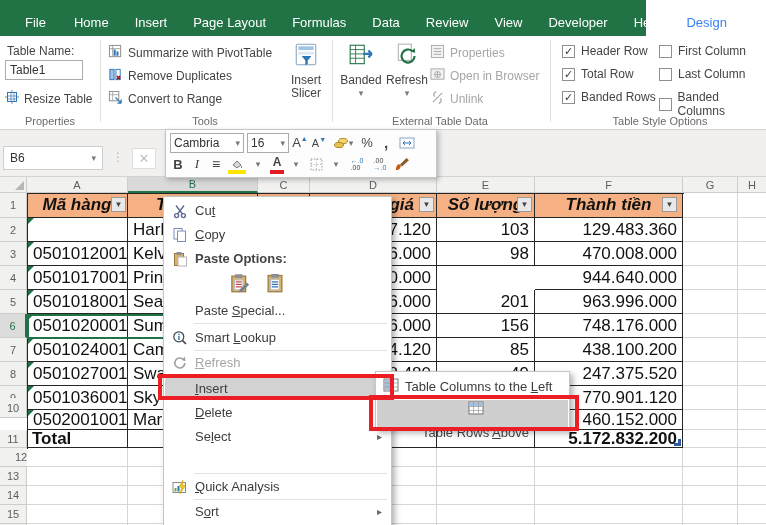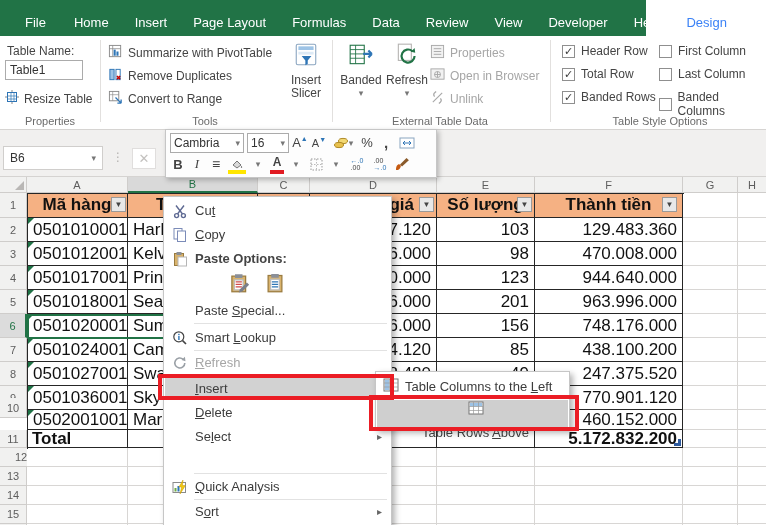--- a/index.html
+++ b/index.html
@@ -33,21 +33,21 @@
   #fdots{position:absolute;left:112px;top:20px;color:#b5b3b1;font-size:12px;}
   #fx-cancel{position:absolute;left:132px;top:18px;width:24px;height:21px;background:#fff;border:1px solid #e0dedd;color:#c3c1bf;font-size:13px;display:flex;align-items:center;justify-content:center;}
 
   
   #sheet{position:absolute;left:0;top:177px;width:766px;height:348px;background:#fff;}
   .colhead,.rowhead,.corner{position:absolute;background:#f1f1f0;border-right:1px solid #cfcdcb;border-bottom:1px solid #cfcdcb;color:#5d5d5d;font-size:11px;display:flex;align-items:center;justify-content:center;}
   .colhead.sel{background:#d9d9d9;color:#217346;border-bottom:2px solid #217346;}
   .rowhead.sel{background:#dcdcdc;color:#217346;border-right:2px solid #217346;}
   .cell{position:absolute;background:#fff;border-right:1px solid #d8d6d4;border-bottom:1px solid #d8d6d4;font-family:"Liberation Serif","DejaVu Serif",serif;font-size:17px;color:#111;display:flex;align-items:center;overflow:hidden;white-space:nowrap;}
   .tcell{border-right:1px solid #262626;border-bottom:1px solid #262626;}
-  .thead{background:#F5B183;font-weight:bold;justify-content:center;}
+  .thead{background:#F5B183;font-weight:bold;justify-content:center;font-style:italic;}
   .num{justify-content:flex-end;padding-right:5px;}
   .txt{justify-content:flex-start;padding-left:5px;}
   .bold{font-weight:bold;}
   .err-tri{position:absolute;width:0;height:0;border-right:7px solid transparent;border-top:7px solid #1E7145;}
   .filterbtn{position:absolute;width:15px;height:15px;background:#e8e8e8;border:1px solid #9a9a9a;color:#444;font-size:8px;display:flex;align-items:center;justify-content:center;}
   #sel-rect{position:absolute;border:2px solid #217346;pointer-events:none;z-index:6;}
   #tbl-outline{position:absolute;border-left:1px solid #262626;border-top:1px solid #262626;pointer-events:none;}
   #corner-handle{position:absolute;width:7px;height:7px;border-right:3px solid #2E5B9F;border-bottom:3px solid #2E5B9F;z-index:4;}
 
   
@@ -367,21 +367,20 @@
         <span>Số lượng</span>
       </div>
       <div class="cell tcell thead" style="left: 535px; top: 16px; width: 148px; height: 25px;">
         <span>Thành tiền</span>
       </div>
       <div class="filterbtn" style="left: 111px; top: 20px; width: 15px; height: 15px; z-index: 3;">▼</div>
       <div class="filterbtn" style="left: 419px; top: 20px; width: 15px; height: 15px; z-index: 3;">▼</div>
       <div class="filterbtn" style="left: 517px; top: 20px; width: 15px; height: 15px; z-index: 3;">▼</div>
       <div class="filterbtn" style="left: 662px; top: 20px; width: 15px; height: 15px; z-index: 3;">▼</div>
       <div class="cell tcell txt" style="left: 27px; top: 41px; width: 101px; height: 24px; position: absolute; padding-left: 6px;">
-        <span>0501010001</span>
         <span class="err-tri" style="left: 0px; top: 0px;"></span>
       </div>
       <div class="cell tcell txt" style="left: 128px; top: 41px; width: 130px; height: 24px;">
         <span>Harl</span>
       </div>
       <div class="cell tcell " style="left: 258px; top: 41px; width: 52px; height: 24px;"></div>
       <div class="cell tcell num" style="left: 310px; top: 41px; width: 127px; height: 24px;">
         <span>57.120</span>
       </div>
       <div class="cell tcell num" style="left: 437px; top: 41px; width: 98px; height: 24px;">
@@ -410,23 +409,20 @@
       <div class="cell tcell txt" style="left: 27px; top: 89px; width: 101px; height: 24px; position: absolute; padding-left: 6px;">
         <span>0501017001</span>
         <span class="err-tri" style="left: 0px; top: 0px;"></span>
       </div>
       <div class="cell tcell txt" style="left: 128px; top: 89px; width: 130px; height: 24px;">
         <span>Prin</span>
       </div>
       <div class="cell tcell " style="left: 258px; top: 89px; width: 52px; height: 24px;"></div>
       <div class="cell tcell num" style="left: 310px; top: 89px; width: 127px; height: 24px;">
         <span>80.000</span>
-      </div>
-      <div class="cell tcell num" style="left: 437px; top: 89px; width: 98px; height: 24px;">
-        <span>123</span>
       </div>
       <div class="cell tcell num" style="left: 535px; top: 89px; width: 148px; height: 24px;">
         <span>944.640.000</span>
       </div>
       <div class="cell tcell txt" style="left: 27px; top: 113px; width: 101px; height: 24px; position: absolute; padding-left: 6px;">
         <span>0501018001</span>
         <span class="err-tri" style="left: 0px; top: 0px;"></span>
       </div>
       <div class="cell tcell txt" style="left: 128px; top: 113px; width: 130px; height: 24px;">
         <span>Seag</span>

